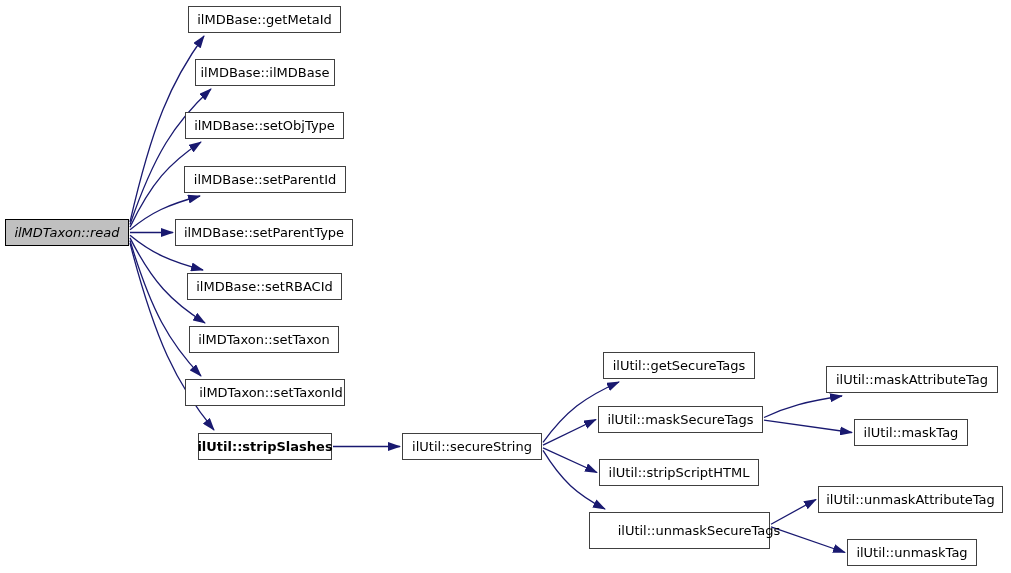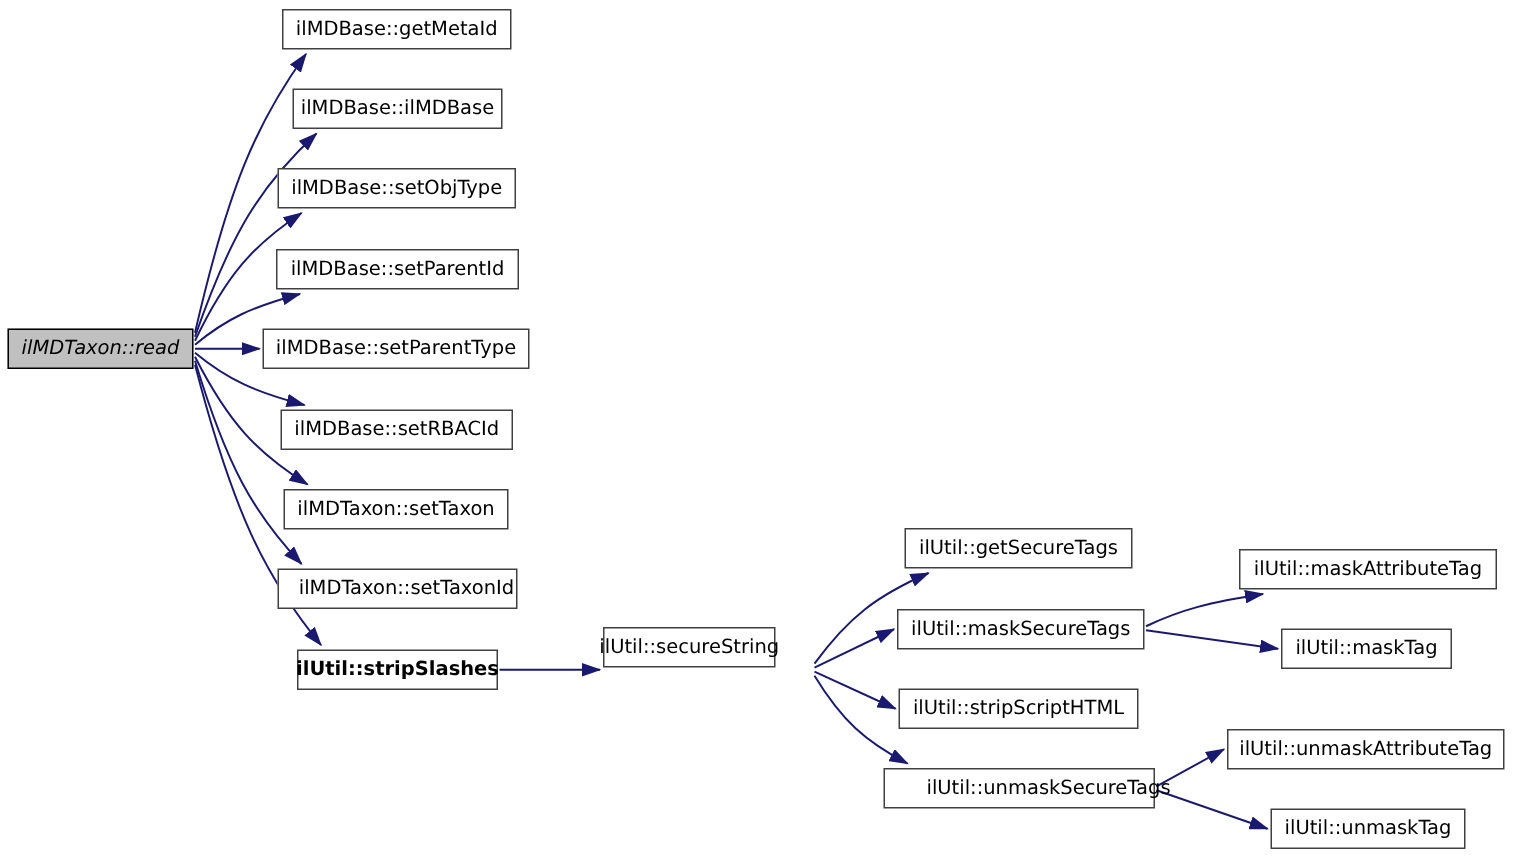--- a/index.html
+++ b/index.html
@@ -81,23 +81,23 @@
       <div class="node highlight" style="left: 5px; top: 219px; width: 124px; height: 27px;">ilMDTaxon::read</div>
       <div class="node" style="left: 188px; top: 6px; width: 153px; height: 27px;">ilMDBase::getMetaId</div>
       <div class="node" style="left: 195px; top: 59px; width: 140px; height: 27px;">ilMDBase::ilMDBase</div>
       <div class="node" style="left: 185px; top: 112px; width: 159px; height: 27px;">ilMDBase::setObjType</div>
       <div class="node" style="left: 184px; top: 166px; width: 162px; height: 27px;">ilMDBase::setParentId</div>
       <div class="node" style="left: 175px; top: 219px; width: 178px; height: 27px;">ilMDBase::setParentType</div>
       <div class="node" style="left: 187px; top: 273px; width: 155px; height: 27px;">ilMDBase::setRBACId</div>
       <div class="node" style="left: 189px; top: 326px; width: 150px; height: 27px;">ilMDTaxon::setTaxon</div>
       <div class="node" style="left: 185px; top: 379px; width: 160px; height: 27px; padding-left: 12px;">ilMDTaxon::setTaxonId</div>
       <div class="node" style="left: 198px; top: 433px; width: 134px; height: 27px; font-weight: bold;">ilUtil::stripSlashes</div>
-      <div class="node" style="left: 402px; top: 418px; width: 115px; height: 27px;">ilUtil::secureString</div>
+      <div class="node" style="left: 402px; top: 433px; width: 140px; height: 27px;">ilUtil::secureString</div>
       <div class="node" style="left: 603px; top: 352px; width: 152px; height: 27px;">ilUtil::getSecureTags</div>
       <div class="node" style="left: 598px; top: 406px; width: 165px; height: 27px;">ilUtil::maskSecureTags</div>
       <div class="node" style="left: 599px; top: 459px; width: 160px; height: 27px;">ilUtil::stripScriptHTML</div>
-      <div class="node" style="left: 589px; top: 512px; width: 181px; height: 27px; padding-left: 39px;">ilUtil::unmaskSecureTags</div>
+      <div class="node" style="left: 589px; top: 512px; width: 181px; height: 37px; padding-left: 39px;">ilUtil::unmaskSecureTags</div>
       <div class="node" style="left: 826px; top: 366px; width: 172px; height: 27px;">ilUtil::maskAttributeTag</div>
       <div class="node" style="left: 854px; top: 419px; width: 114px; height: 27px; text-align: center;">ilUtil::maskTag</div>
       <div class="node" style="left: 818px; top: 486px; width: 185px; height: 27px;">ilUtil::unmaskAttributeTag</div>
       <div class="node" style="left: 847px; top: 539px; width: 130px; height: 27px;">ilUtil::unmaskTag</div>
     </div>
 </div>
 
 </body></html>

